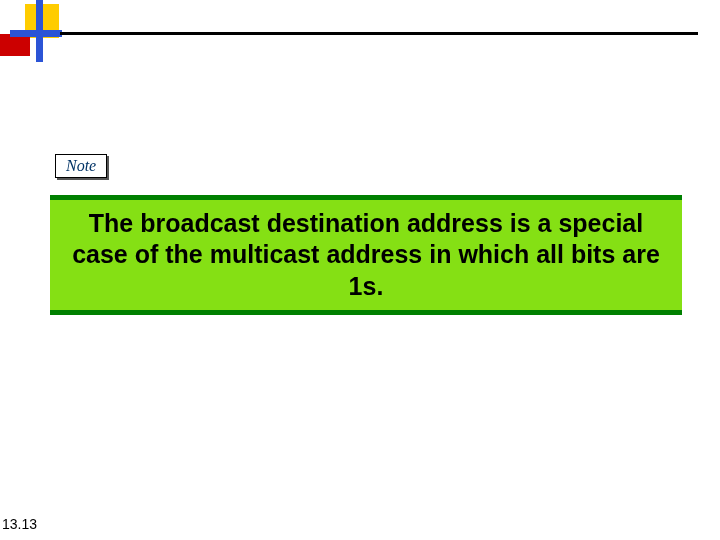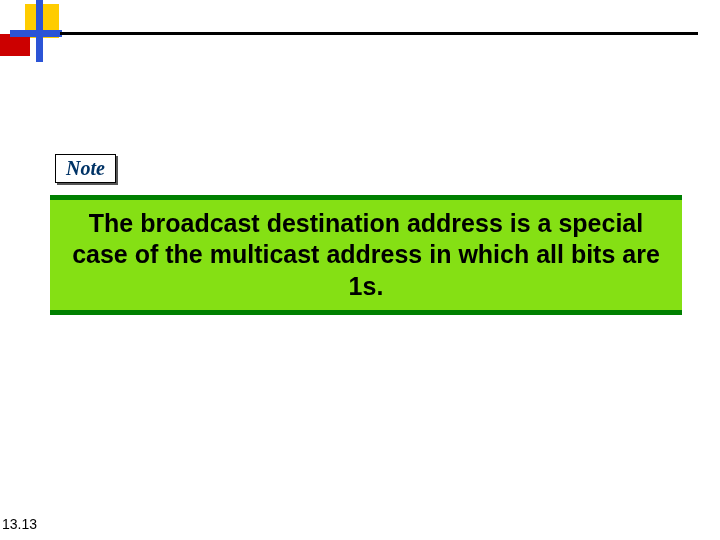--- a/index.html
+++ b/index.html
@@ -67,22 +67,22 @@
   .note-box {
     position: absolute;
     top: 154px;
     left: 55px;
     padding: 2px 10px 2px 10px;
     border: 1px solid #000;
     box-shadow: 2px 2px 0 #555;
     background: #fff;
     font-family: "Times New Roman", Times, serif;
     font-style: italic;
-    font-weight: bold;
-    font-size: 20px;
+    font-weight: normal;
+    font-size: 16px;
     color: #003366;
   }
 
   
   .note-body-wrap {
     position: absolute;
     top: 195px;
     left: 38px;
     right: 38px;
     padding-left: 12px;

